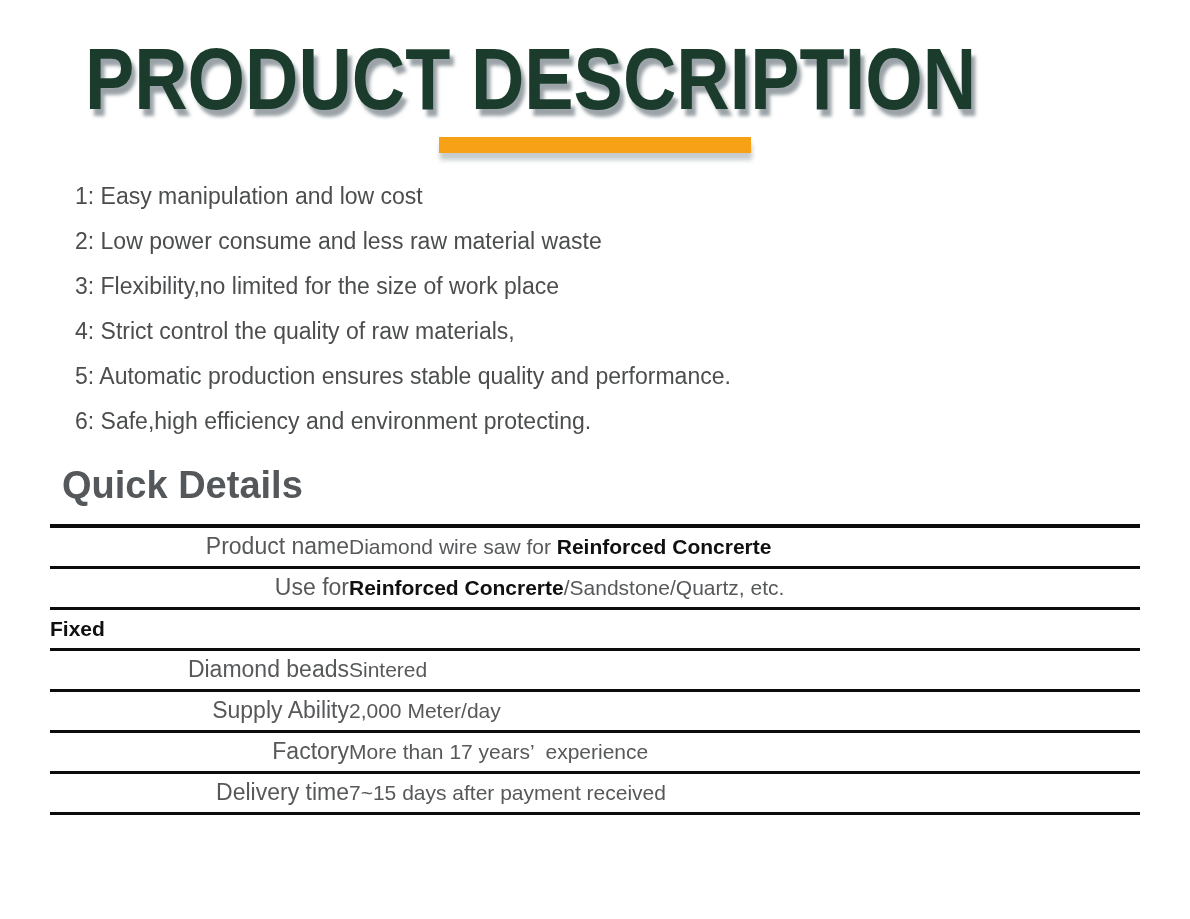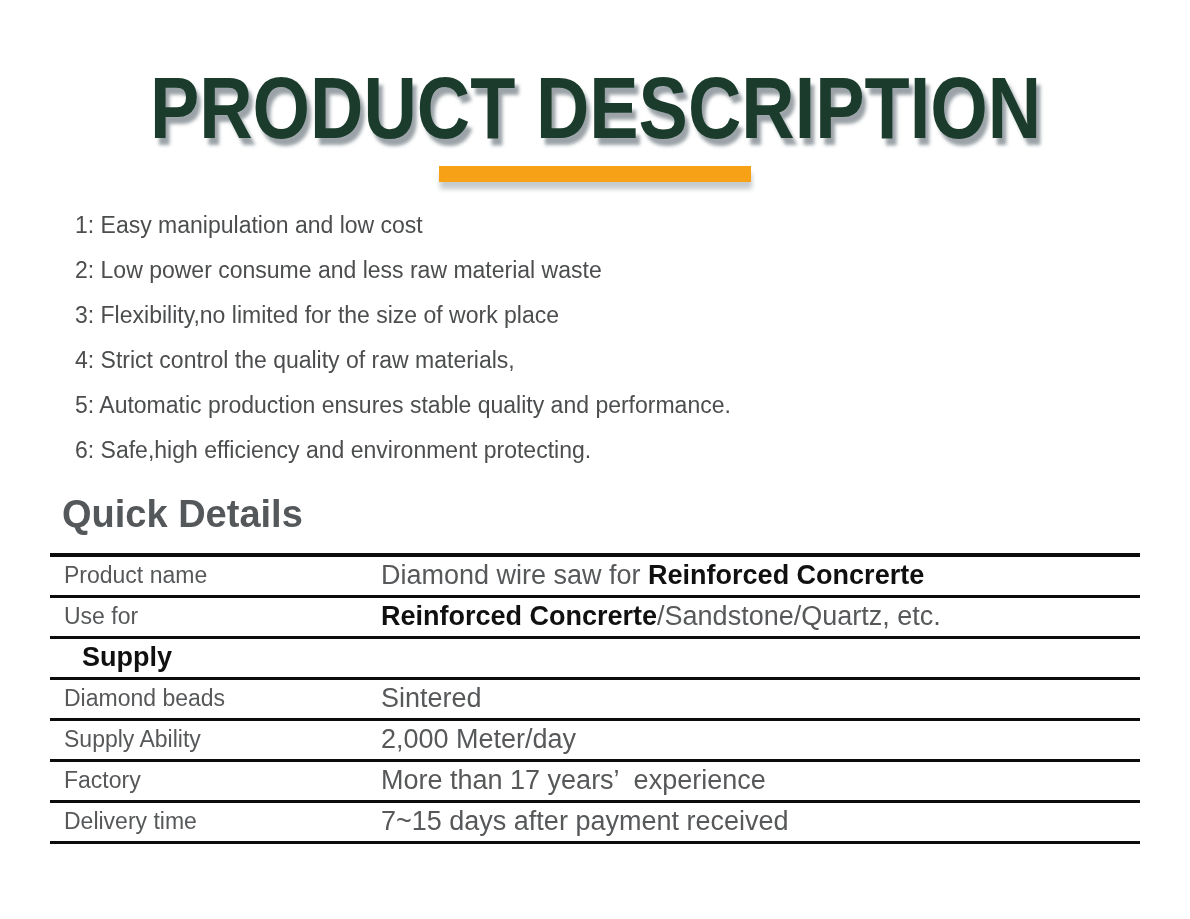--- a/index.html
+++ b/index.html
@@ -14,22 +14,21 @@
     overflow: hidden;
     position: relative;
   }
   .page {
     width: 100%;
     height: 100%;
   }
 
   
   .title-wrap {
-    text-align: center;
-    padding-top: 64px;
+    padding-top: 35px;
   }
   .title {
     display: inline-block;
     margin: 0;
     font-size: 88px;
     font-weight: bold;
     line-height: 1;
     letter-spacing: 0px;
     color: #1b3c2c;
     transform: scaleX(0.84);
@@ -78,26 +77,26 @@
     height: 41px;
     box-sizing: border-box;
     border-bottom: 3px solid #0c0c0c;
   }
   .t-label {
     width: 285px;
     padding-left: 14px;
     flex: none;
     font-size: 23px;
     color: #56585a;
+    text-align: right;
   }
   .t-value {
     flex: 1;
-    font-size: 27px;
+    font-size: 21px;
     white-space: pre-wrap;
-    margin-left: 32px;
   }
   .v-gray { color: #56585a; }
   .v-dark { color: #101010; font-weight: 600; }
 </style>
 </head>
 <body>
 
 <div class="page">
 
   <header class="title-wrap">
@@ -122,21 +121,21 @@
       <div class="t-label">Product name</div>
       <div class="t-value"><span class="v-gray">Diamond wire saw for </span><span class="v-dark">Reinforced Concrerte</span><span class="v-gray"></span></div>
     </div>
 
     <div class="t-row">
       <div class="t-label">Use for</div>
       <div class="t-value"><span class="v-gray"></span><span class="v-dark">Reinforced Concrerte</span><span class="v-gray">/Sandstone/Quartz, etc.</span></div>
     </div>
 
     <div class="t-row">
-      <div class="t-value"><span class="v-gray"></span><span class="v-dark">Supply</span><span class="v-gray"></span></div>
+      <div class="t-value"><span class="v-gray"></span><span class="v-dark">Fixed</span><span class="v-gray"></span></div>
     </div>
 
     <div class="t-row">
       <div class="t-label">Diamond beads</div>
       <div class="t-value"><span class="v-gray">Sintered</span><span class="v-dark"></span><span class="v-gray"></span></div>
     </div>
 
     <div class="t-row">
       <div class="t-label">Supply Ability</div>
       <div class="t-value"><span class="v-gray">2,000 Meter/day</span><span class="v-dark"></span><span class="v-gray"></span></div>

